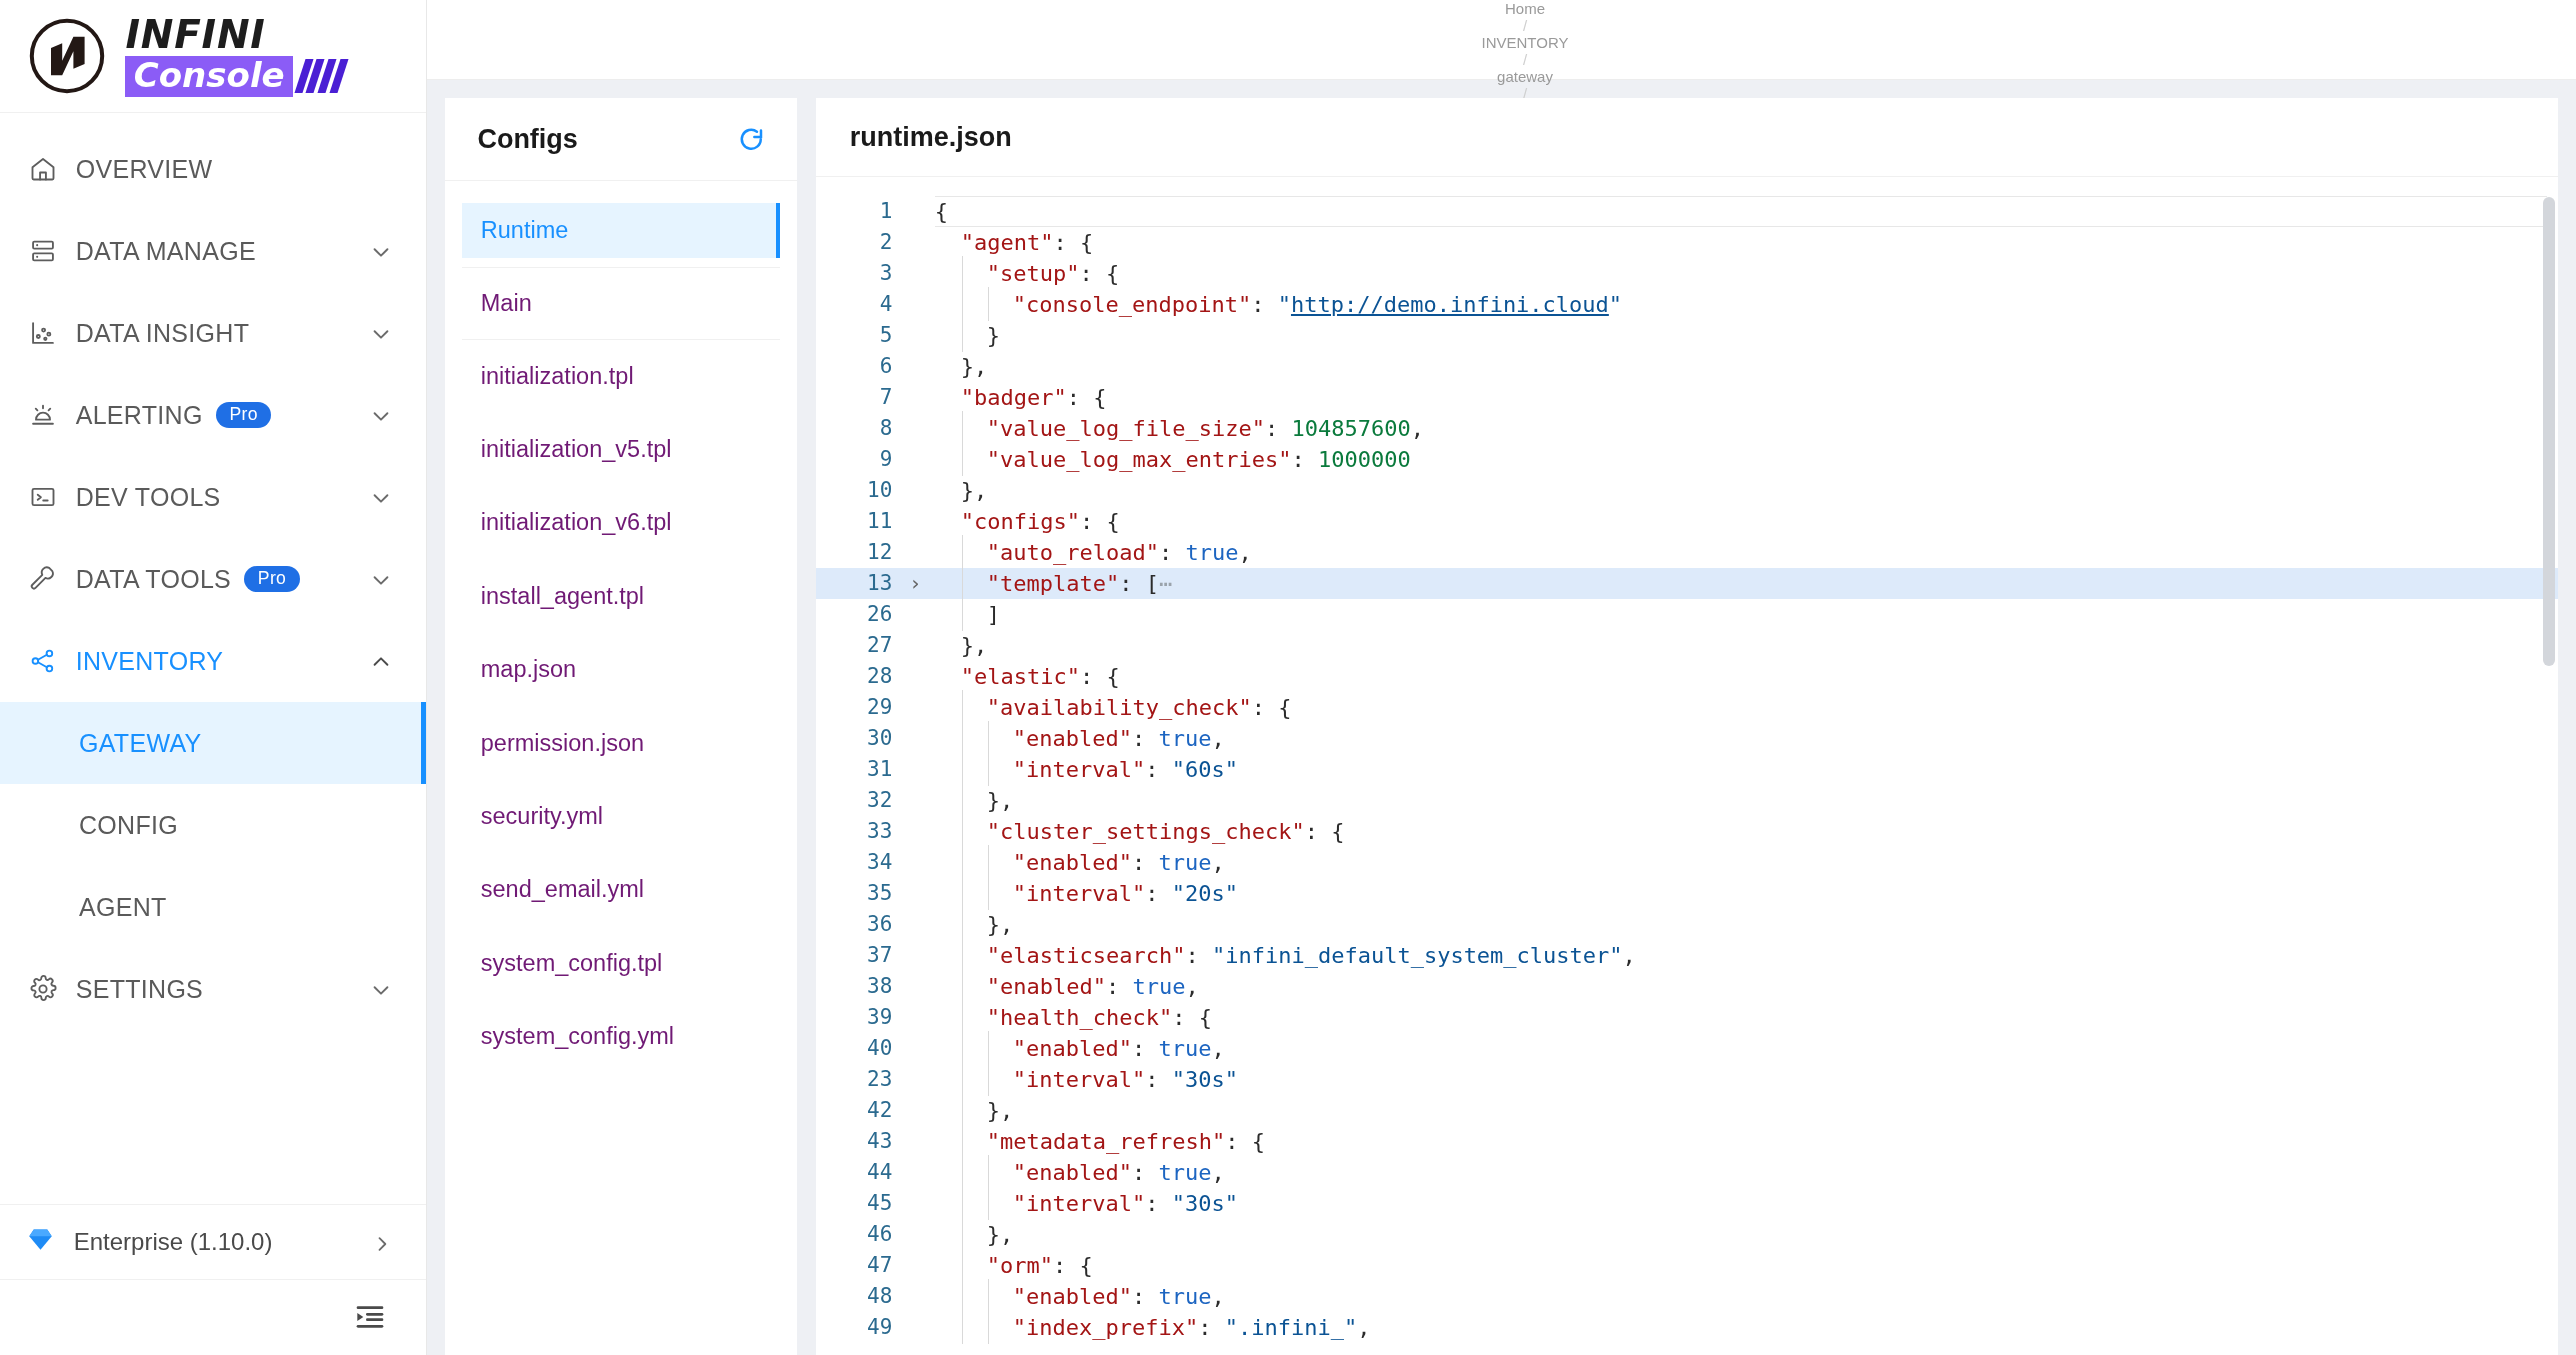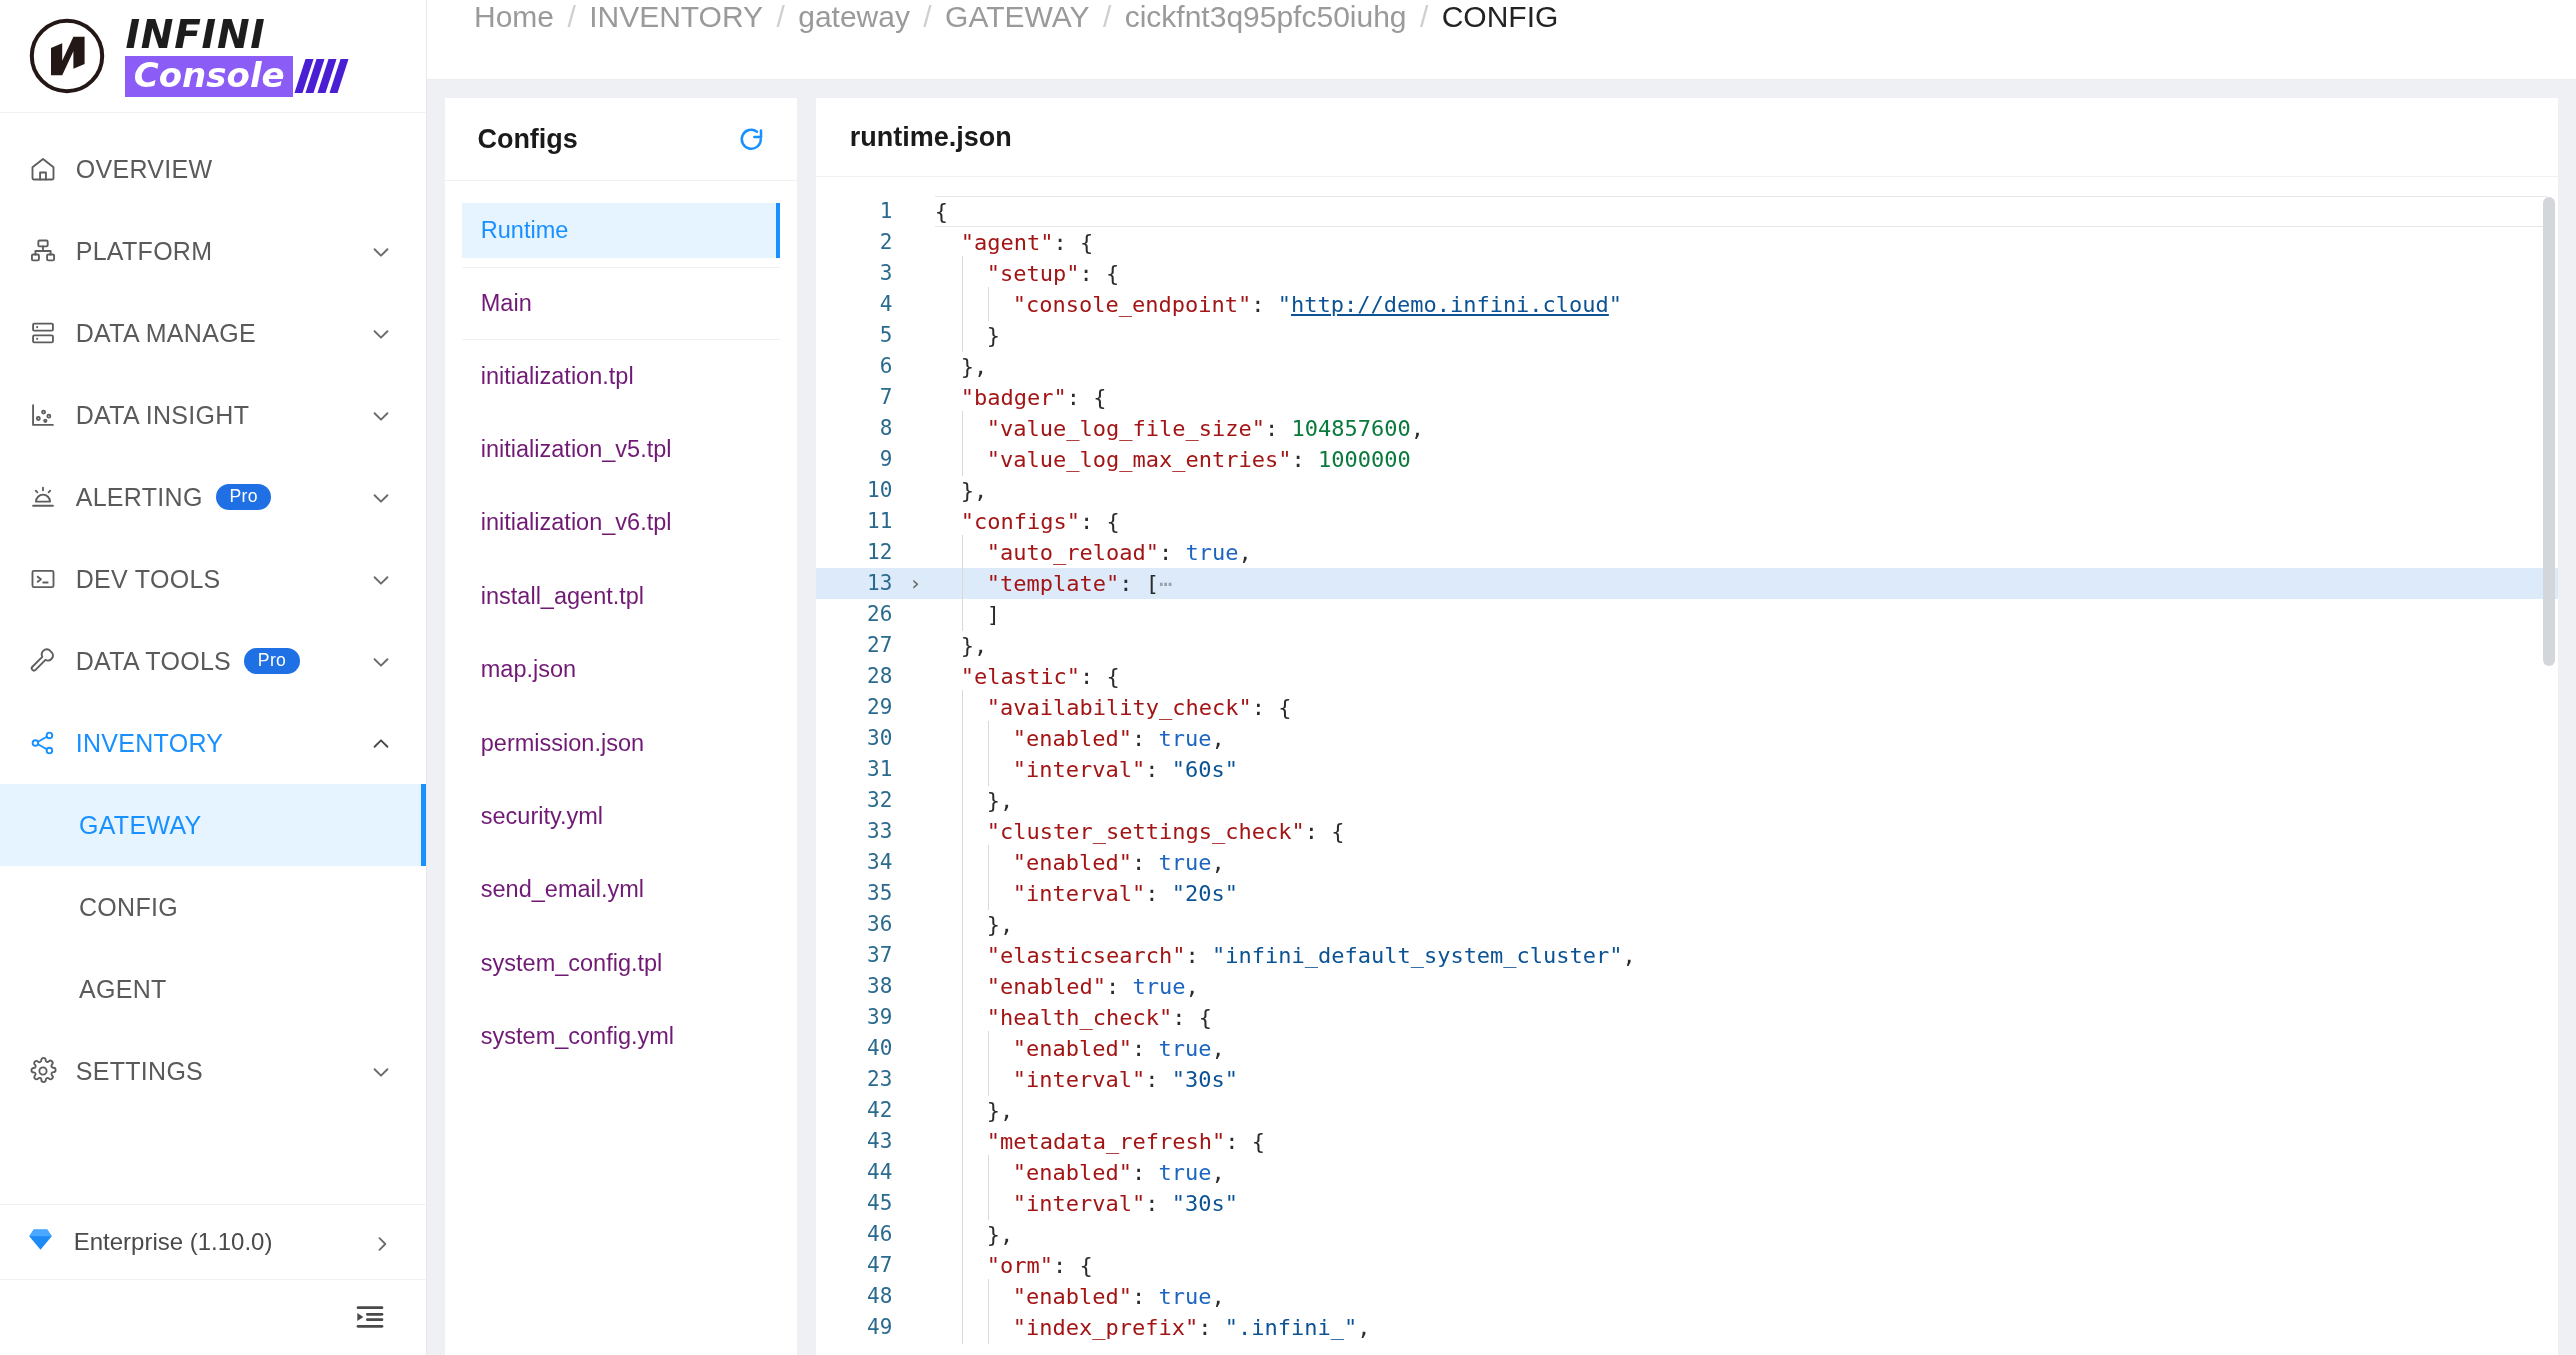--- a/index.html
+++ b/index.html
@@ -78,23 +78,24 @@
   .sidebar-footer .chev-right { margin-left: auto; width: 20px; height: 20px; }
   .sidebar-collapse {
     height: 77px; border-top: 0.8px solid #f0f0f0;
     display: flex; align-items: center; justify-content: flex-end;
     padding-right: 40px; cursor: pointer;
   }
 
   
   .main { flex: 1 1 auto; display: flex; flex-direction: column; background: #eef0f4; min-width: 0; }
   .breadcrumb-bar {
-    height: 80px; background: #ffffff; display: flex; 
-    padding-left: 47px; font-size: 30px; color: #999999;
+    height: 80px; background: #ffffff; display: flex; align-items: center;
+    padding-left: 47px; font-size: 15px; color: #999999;
     border-bottom: 0.8px solid #ededed;
+    flex-direction: column;
   }
   .bc-sep { margin: 0 13.4px; color: #cfcfcf; }
   .bc-item { color: #9a9a9a; cursor: pointer; white-space: nowrap; }
   .bc-item.current { color: #232323; cursor: default; }
 
   .content { flex: 1 1 auto; display: flex; padding: 18.4px 18.4px 0 18.4px; gap: 18.4px; min-height: 0; }
 
   
   .configs-panel {
     width: 352px; flex: 0 0 352px; background: #ffffff;
@@ -196,34 +197,20 @@
             <svg viewBox="0 0 24 24" width="28" height="28" fill="none" stroke="#5d5d5d" stroke-width="1.6" stroke-linecap="round" stroke-linejoin="round">
               <path d="M3 10.5 12 3.5l9 7V20a1 1 0 0 1-1 1H4a1 1 0 0 1-1-1z"></path>
               <path d="M9.5 21v-6h5v6"></path>
             </svg>
           </span>
           <span class="lbl">OVERVIEW</span>
         </div>
         <div class="nav-item">
           <span class="ico">
             <svg viewBox="0 0 24 24" width="28" height="28" fill="none" stroke="#5d5d5d" stroke-width="1.6" stroke-linecap="round" stroke-linejoin="round">
-              <rect x="8" y="3" width="8" height="5" rx="1"></rect>
-              <rect x="2.5" y="15" width="6" height="5" rx="1"></rect>
-              <rect x="15.5" y="15" width="6" height="5" rx="1"></rect>
-              <path d="M12 8v4M5.5 15v-3h13v3"></path>
-            </svg>
-          </span>
-          <span class="lbl">PLATFORM</span>
-          <span class="chev"><svg viewBox="0 0 24 24" width="22" height="22" fill="none" stroke="#6b6b6b" stroke-width="2.1" stroke-linecap="round" stroke-linejoin="round">
-              <polyline points="5 9 12 16 19 9"></polyline>
-            </svg></span>
-        </div>
-        <div class="nav-item">
-          <span class="ico">
-            <svg viewBox="0 0 24 24" width="28" height="28" fill="none" stroke="#5d5d5d" stroke-width="1.6" stroke-linecap="round" stroke-linejoin="round">
               <rect x="3.5" y="4" width="17" height="6" rx="1"></rect>
               <rect x="3.5" y="14" width="17" height="6" rx="1"></rect>
               <circle cx="7" cy="7" r=".9" fill="#5d5d5d" stroke="none"></circle>
               <circle cx="7" cy="17" r=".9" fill="#5d5d5d" stroke="none"></circle>
             </svg>
           </span>
           <span class="lbl">DATA MANAGE</span>
           <span class="chev"><svg viewBox="0 0 24 24" width="22" height="22" fill="none" stroke="#6b6b6b" stroke-width="2.1" stroke-linecap="round" stroke-linejoin="round">
               <polyline points="5 9 12 16 19 9"></polyline>
             </svg></span>

